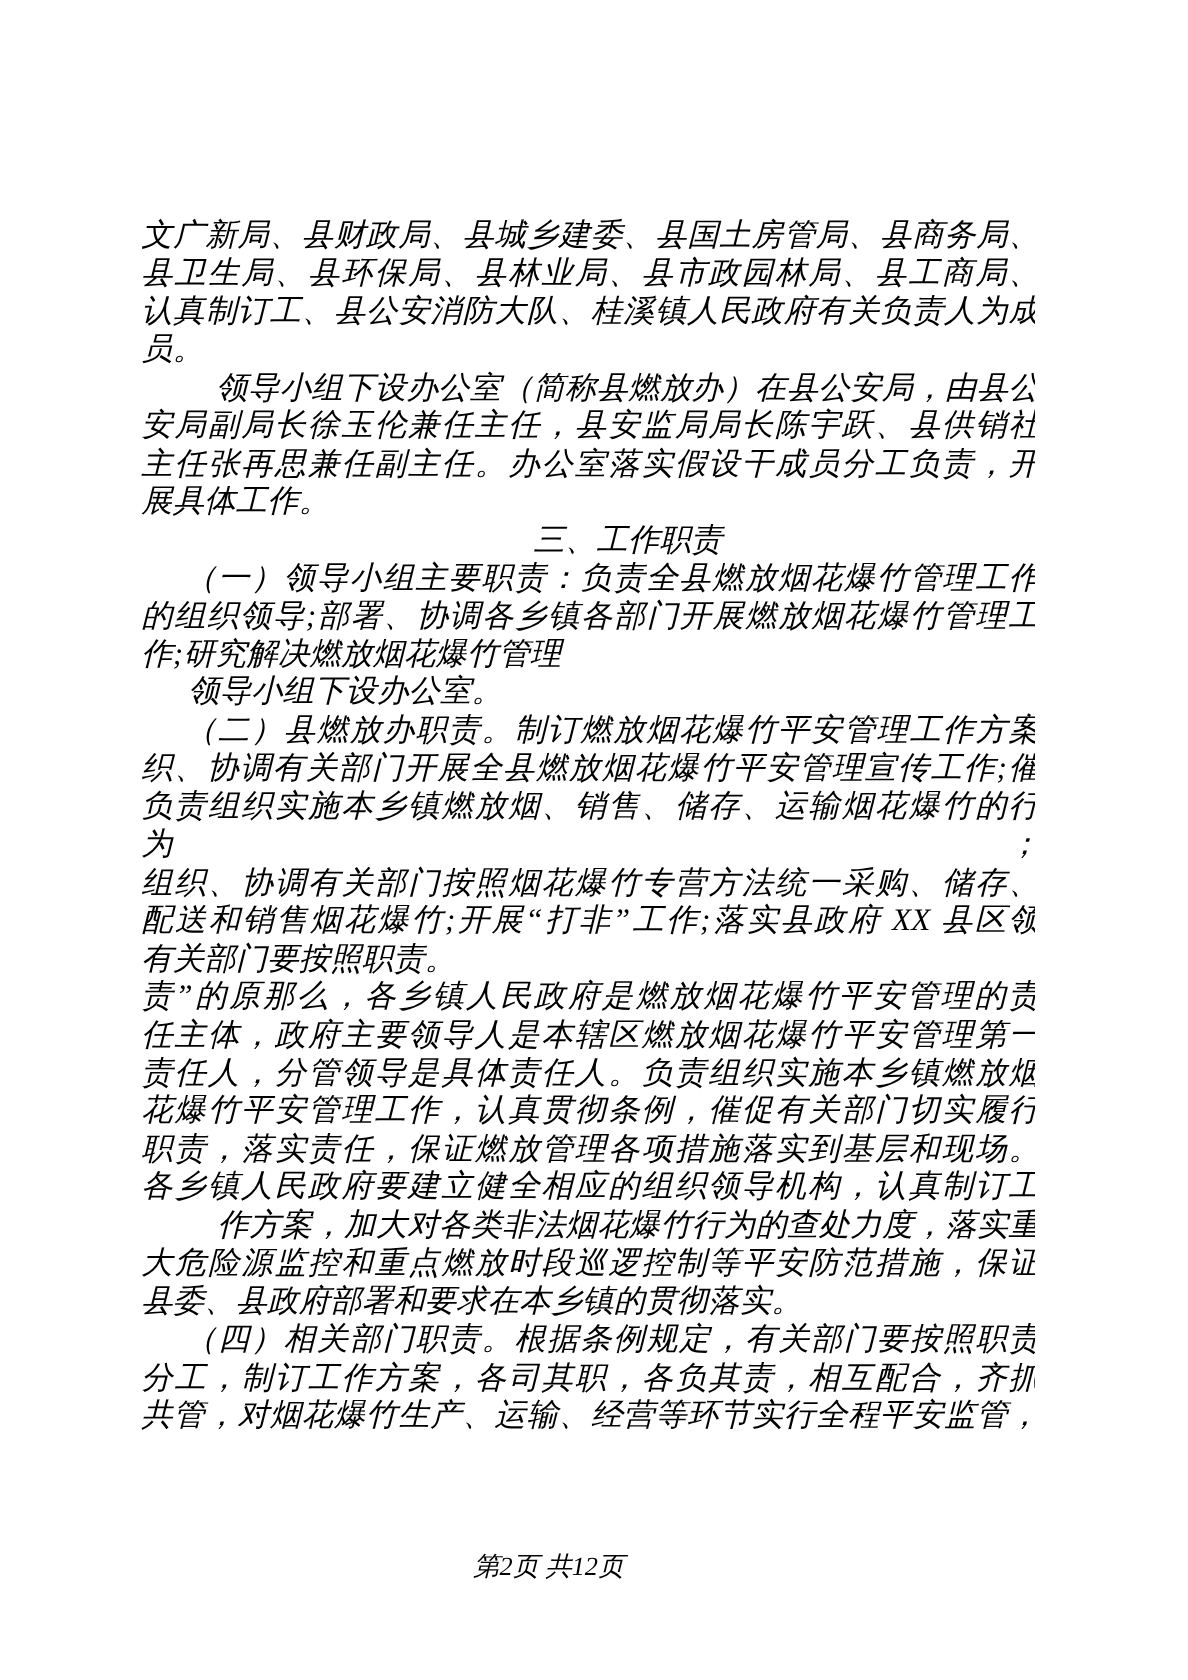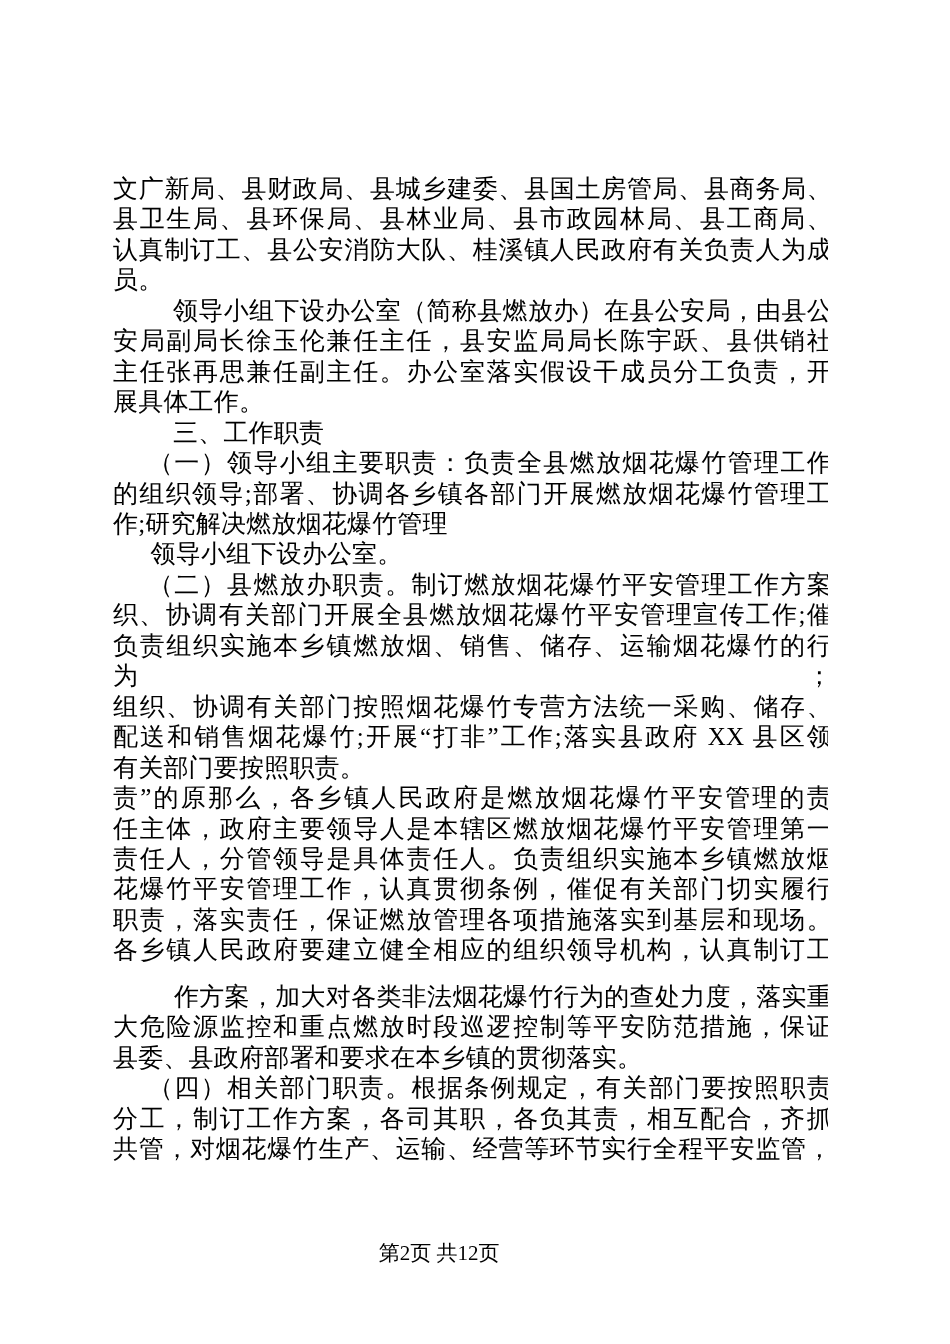--- a/index.html
+++ b/index.html
@@ -8,20 +8,21 @@
     background: #ffffff;
   }
   .page {
     position: relative;
     width: 828px;
     height: 1344px;
     background: #ffffff;
     overflow: hidden;
     font-family: "Liberation Serif", "DejaVu Serif", serif;
     color: #000000;
+    font-style: italic;
   }
   .text-block {
     position: absolute;
     left: 113px;
     top: 174px;
     width: 719px;
   }
   .line {
     font-size: 25px;
     line-height: 30.45px;
@@ -53,38 +54,38 @@
 <div class="page">
   <div class="text-block" id="text-block">
       <div class="line jfull">文广新局、县财政局、县城乡建委、县国土房管局、县商务局、</div>
       <div class="line jfull">县卫生局、县环保局、县林业局、县市政园林局、县工商局、</div>
       <div class="line jfull">认真制订工、县公安消防大队、桂溪镇人民政府有关负责人为成</div>
       <div class="line">员。</div>
       <div class="line jfull" style="padding-left: 2.4em;">领导小组下设办公室（简称县燃放办）在县公安局，由县公</div>
       <div class="line jfull">安局副局长徐玉伦兼任主任，县安监局局长陈宇跃、县供销社</div>
       <div class="line jfull">主任张再思兼任副主任。办公室落实假设干成员分工负责，开</div>
       <div class="line">展具体工作。</div>
-      <div class="line" style="padding-left: 2.4em;">三、工作职责</div>
+      <div class="line" style="padding-left: 2.4em; text-align: center;">三、工作职责</div>
       <div class="line jfull" style="padding-left: 1.4em;">（一）领导小组主要职责：负责全县燃放烟花爆竹管理工作</div>
       <div class="line jfull">的组织领导;部署、协调各乡镇各部门开展燃放烟花爆竹管理工</div>
       <div class="line">作;研究解决燃放烟花爆竹管理</div>
       <div class="line" style="padding-left: 1.5em;">领导小组下设办公室。</div>
       <div class="line jfull" style="padding-left: 1.4em;">（二）县燃放办职责。制订燃放烟花爆竹平安管理工作方案</div>
       <div class="line jfull">织、协调有关部门开展全县燃放烟花爆竹平安管理宣传工作;催</div>
       <div class="line jfull">负责组织实施本乡镇燃放烟、销售、储存、运输烟花爆竹的行为；</div>
       <div class="line jfull">组织、协调有关部门按照烟花爆竹专营方法统一采购、储存、</div>
       <div class="line jfull">配送和销售烟花爆竹;开展“打非”工作;落实县政府 XX 县区领</div>
       <div class="line">有关部门要按照职责。</div>
       <div class="line jfull">责”的原那么，各乡镇人民政府是燃放烟花爆竹平安管理的责</div>
       <div class="line jfull">任主体，政府主要领导人是本辖区燃放烟花爆竹平安管理第一</div>
       <div class="line jfull">责任人，分管领导是具体责任人。负责组织实施本乡镇燃放烟</div>
       <div class="line jfull">花爆竹平安管理工作，认真贯彻条例，催促有关部门切实履行</div>
       <div class="line jfull">职责，落实责任，保证燃放管理各项措施落实到基层和现场。</div>
       <div class="line jfull">各乡镇人民政府要建立健全相应的组织领导机构，认真制订工</div>
-      <div class="line jfull" style="padding-left: 2.44em; margin-top: 16px;">作方案，加大对各类非法烟花爆竹行为的查处力度，落实重</div>
+      <div class="line jfull" style="padding-left: 2.44em;">作方案，加大对各类非法烟花爆竹行为的查处力度，落实重</div>
       <div class="line jfull">大危险源监控和重点燃放时段巡逻控制等平安防范措施，保证</div>
       <div class="line">县委、县政府部署和要求在本乡镇的贯彻落实。</div>
       <div class="line jfull" style="padding-left: 1.4em;">（四）相关部门职责。根据条例规定，有关部门要按照职责</div>
       <div class="line jfull">分工，制订工作方案，各司其职，各负其责，相互配合，齐抓</div>
       <div class="line jfull">共管，对烟花爆竹生产、运输、经营等环节实行全程平安监管，</div>
     </div>
   <div class="footer">
     <span>第2页 共12页</span>
   </div>
 </div>

